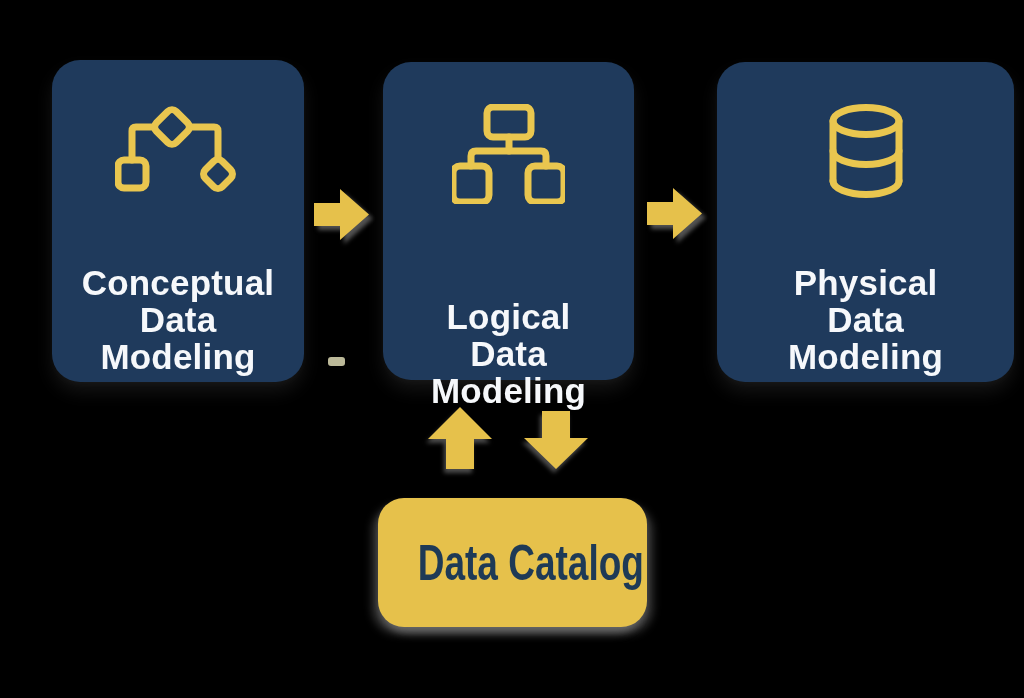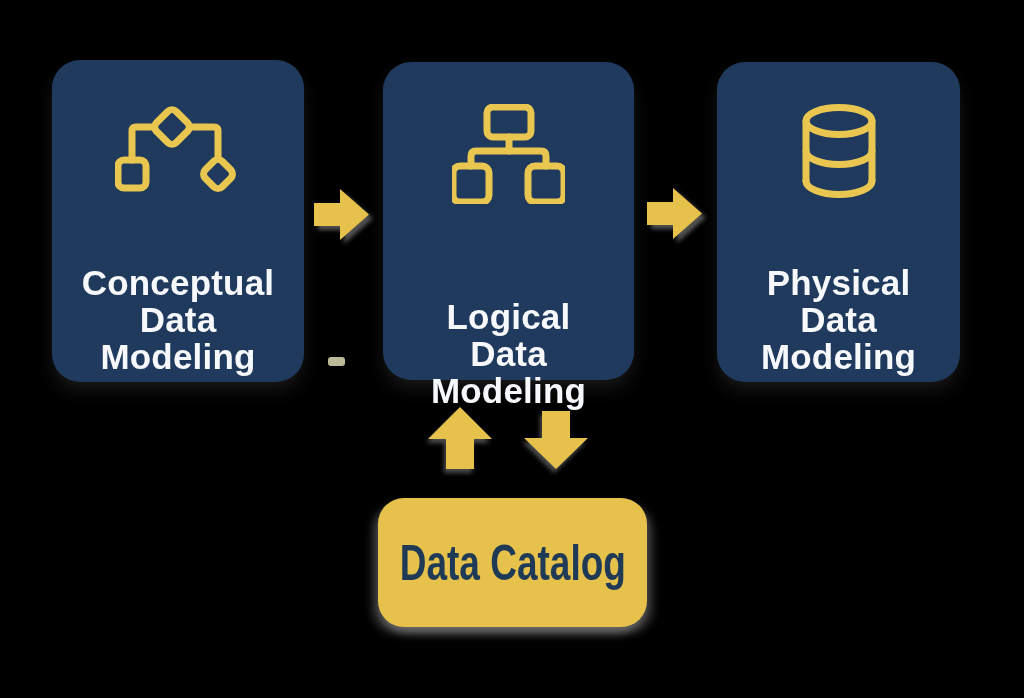--- a/index.html
+++ b/index.html
@@ -31,21 +31,21 @@
     margin-top: 66px;
     text-align: center;
     color: #f6f8fb;
     font-size: 35px;
     font-weight: 700;
     line-height: 37px;
     letter-spacing: 0.2px;
   }
   #card-conceptual { left: 52px;  top: 60px; width: 252px; height: 322px; }
   #card-logical    { left: 383px; top: 62px; width: 251px; height: 318px; gap: 28px; }
-  #card-physical   { left: 717px; top: 62px; width: 243px; height: 320px; }
+  #card-physical   { left: 717px; top: 62px; width: 297px; height: 320px; }
 
   .block-arrow {
     position: absolute;
     filter: drop-shadow(4px 4px 2px rgba(150,150,150,0.55));
   }
   .block-arrow.vert {
     filter: drop-shadow(-2px 4px 2px rgba(150,150,150,0.5));
   }
   #arrow-right-1 { left: 314px; top: 186px; }
   #arrow-right-2 { left: 647px; top: 185px; }
@@ -56,21 +56,21 @@
     position: absolute;
     left: 378px; top: 498px;
     width: 269px; height: 129px;
     background: #e6c14b;
     border-radius: 26px;
     box-shadow: -6px 7px 9px rgba(150,150,150,0.35),
                  6px 7px 9px rgba(150,150,150,0.35),
                  0 4px 6px rgba(150,150,150,0.30);
     display: flex;
     align-items: center;
-    justify-content: center;
+    justify-content: flex-start;
   }
   .catalog-label {
     color: #1e3a56;
     font-size: 50px;
     font-weight: 700;
     white-space: nowrap;
     transform: scaleX(0.74);
     transform-origin: center;
   }
   .stray-dash {

